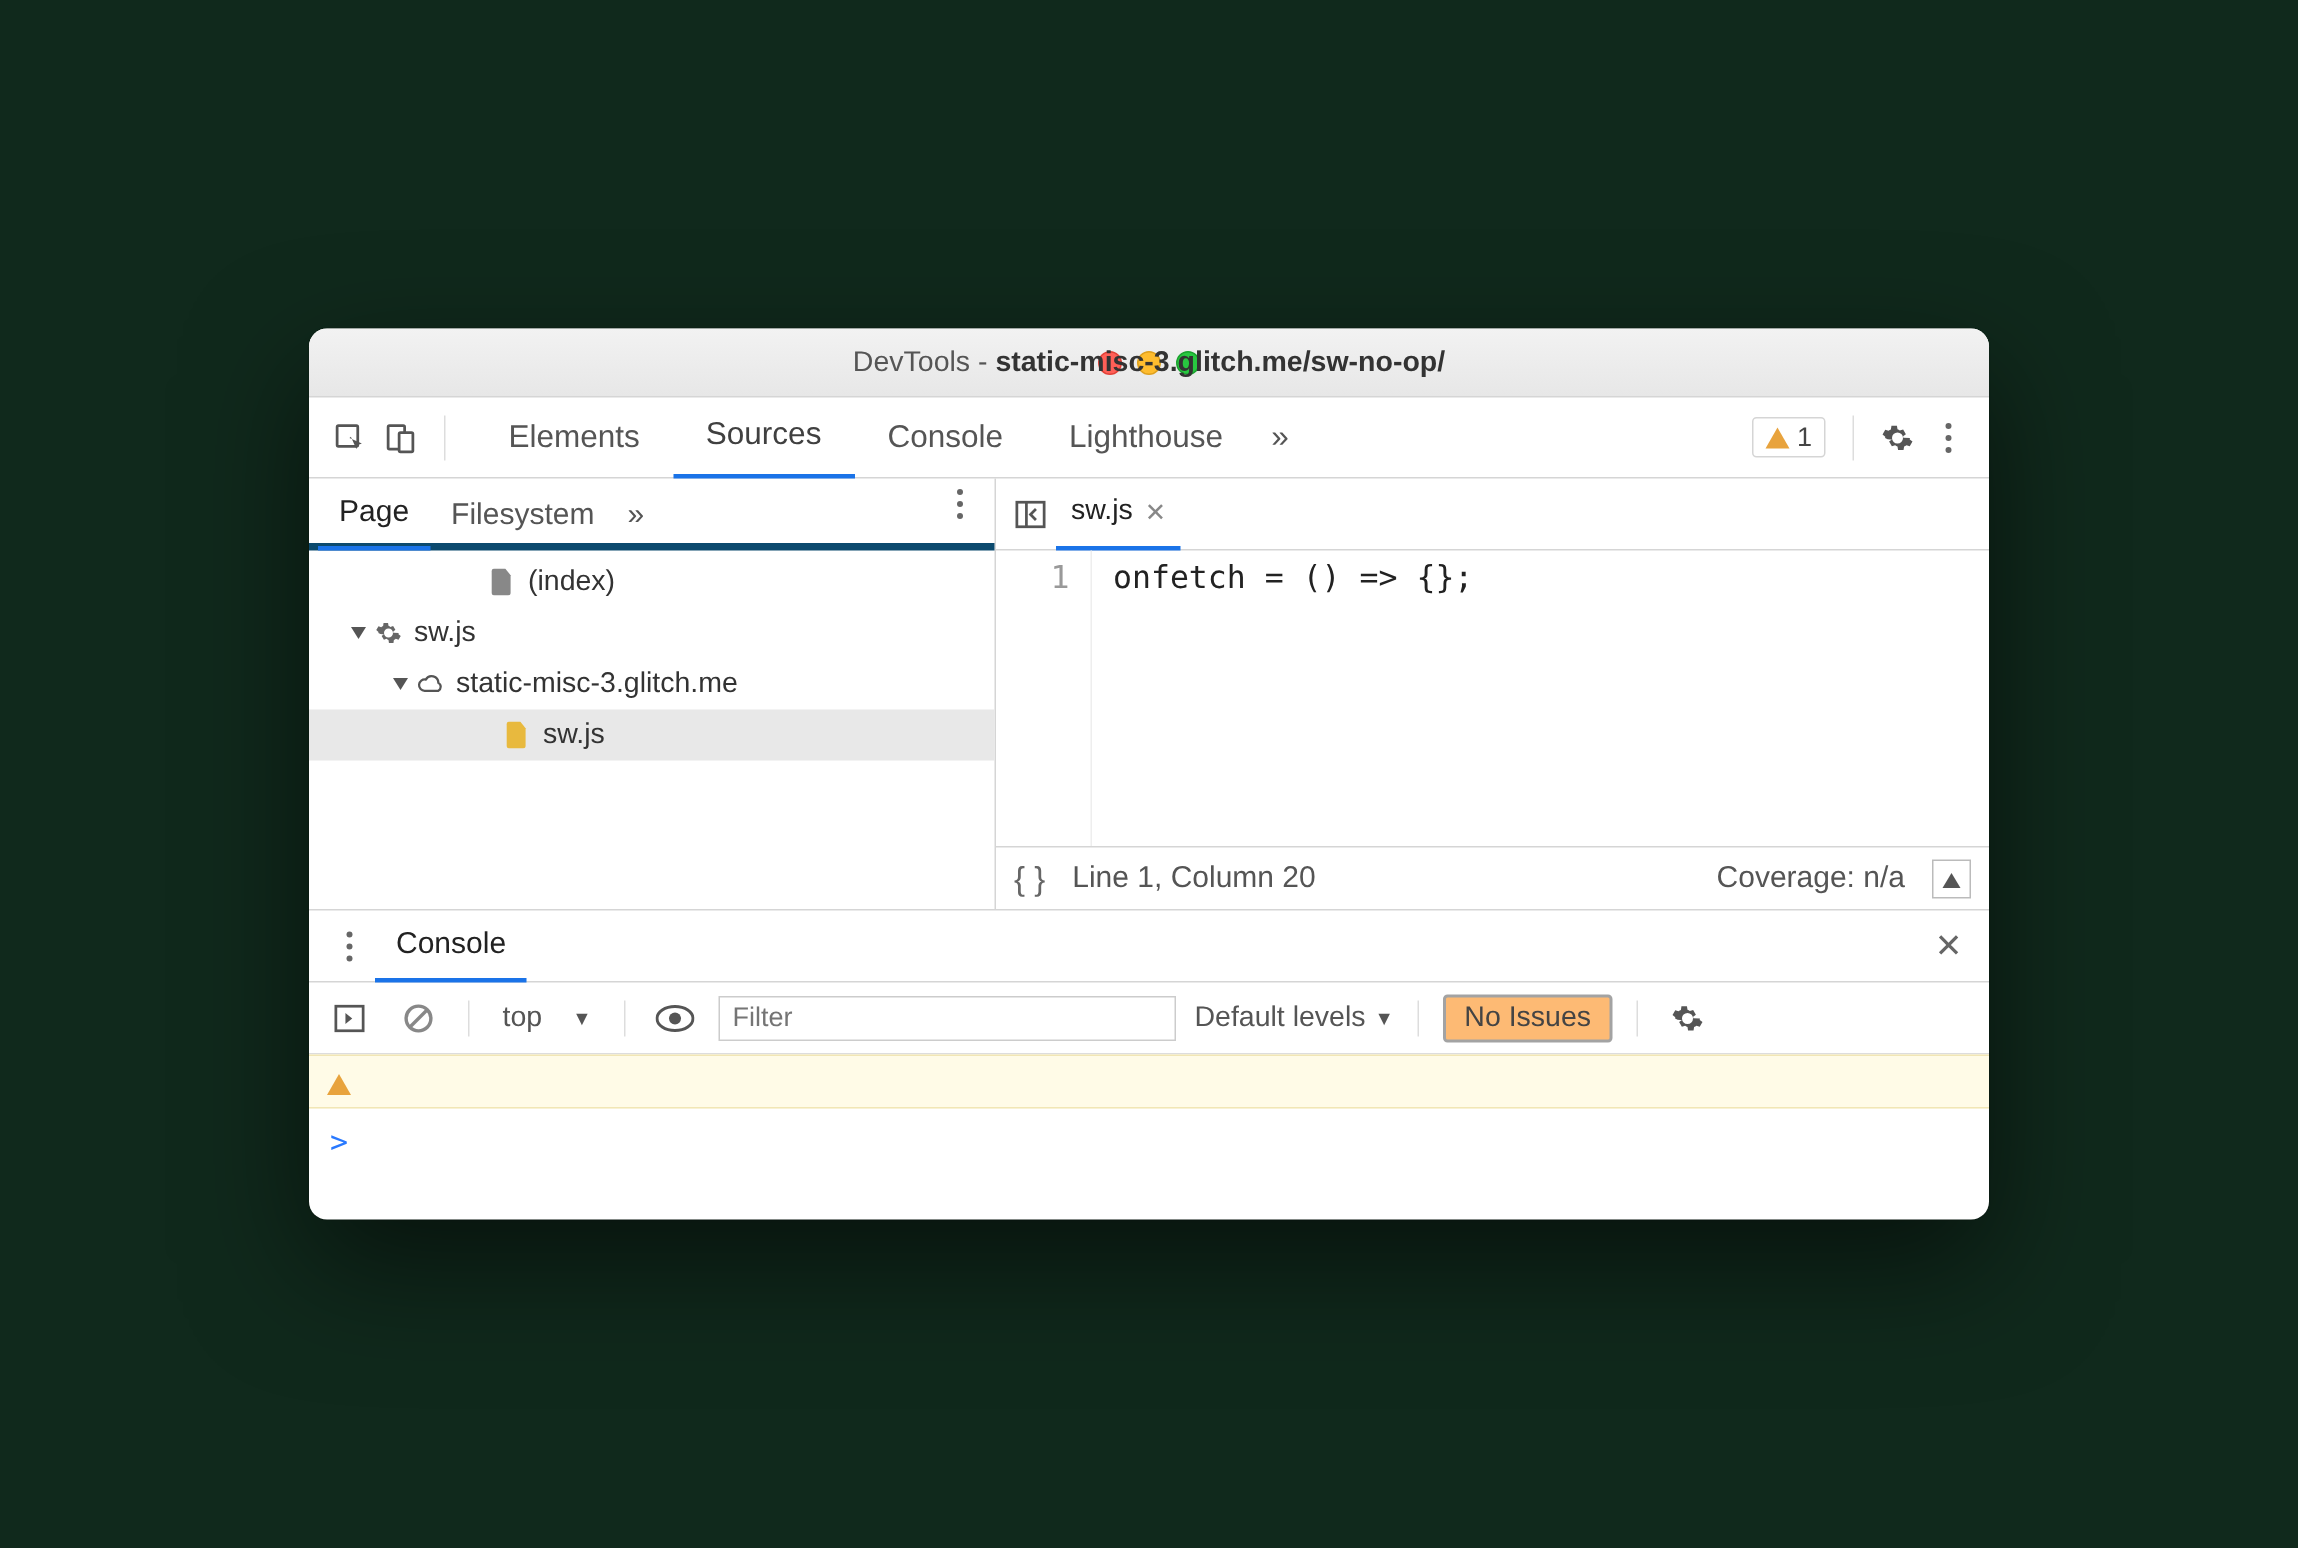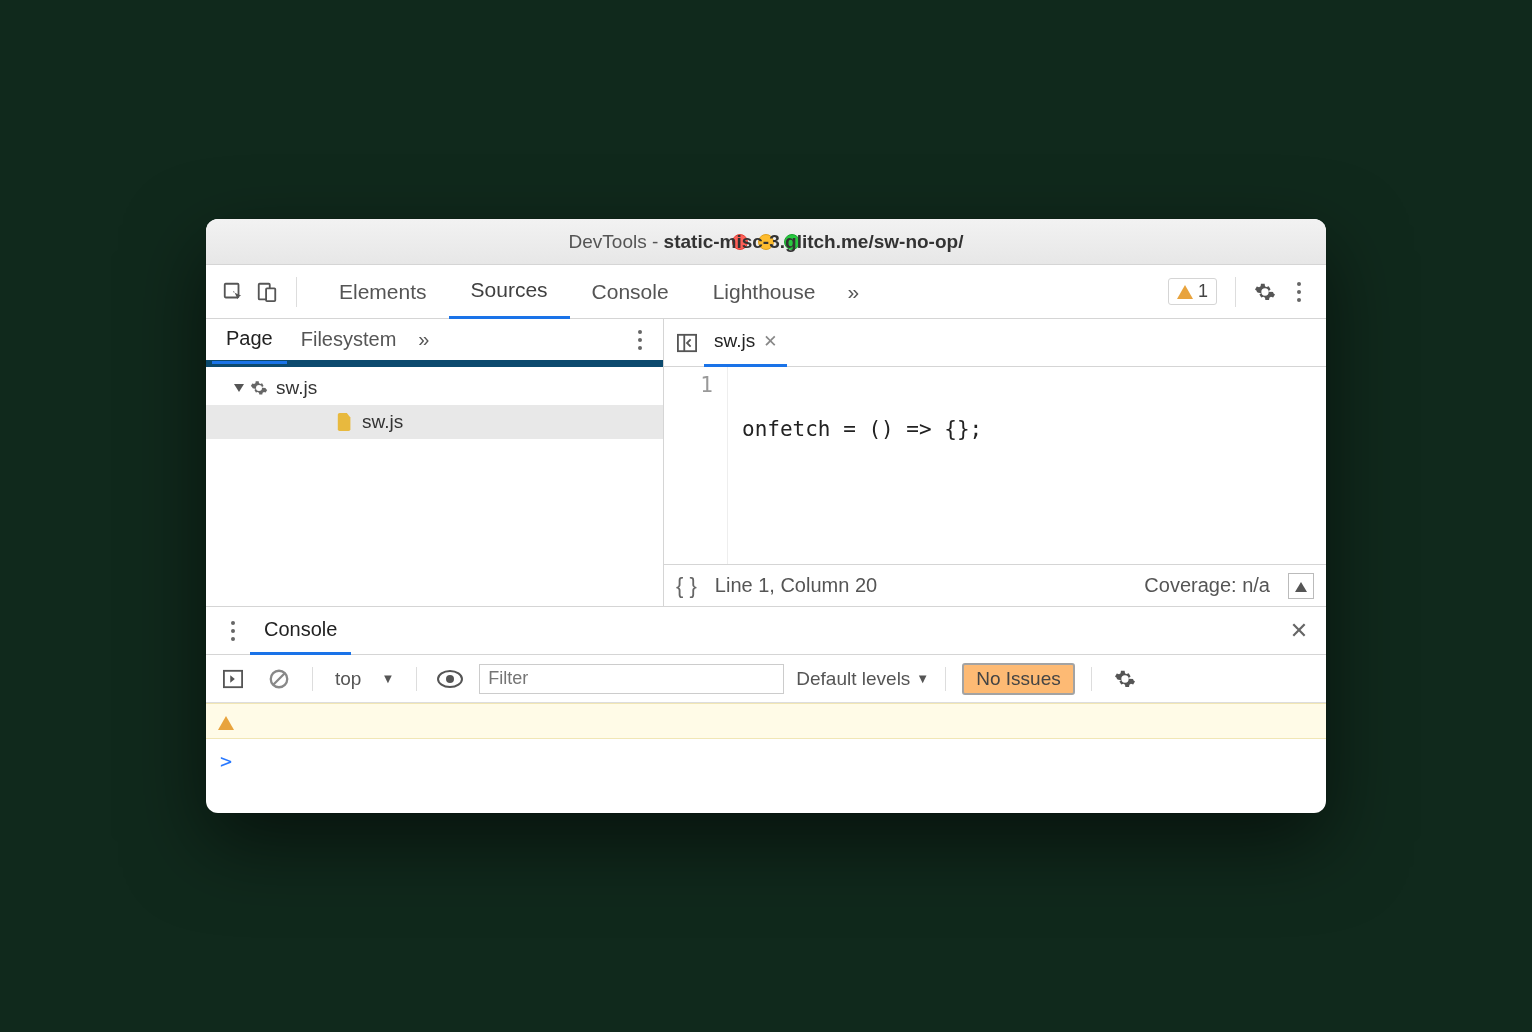--- a/index.html
+++ b/index.html
@@ -50,34 +50,34 @@
   .vdiv { width:1px; height:30px; background:#ddd; margin:0 12px; }
   .ico-btn { width:34px; height:34px; display:flex; align-items:center; justify-content:center; color:#555; }
   .tabs { display:flex; gap:0; margin-left:8px; }
   .tab { padding: 0 22px; height:54px; display:flex; align-items:center; font-size:21px; color:#555; cursor:pointer; }
   .tab.active { color:#404040; font-weight:500; border-bottom:3px solid #1a73e8; }
   .warn-badge { display:flex; align-items:center; gap:5px; border:1px solid #d5d5d5; border-radius:3px; padding:2px 8px; margin-right:6px; font-size:18px; color:#444;}
   .tri-warn { width:0;height:0; border-left:8px solid transparent; border-right:8px solid transparent; border-bottom:14px solid #e8a33d; position:relative;}
   .spacer{flex:1;}
   .main { display:flex; height: 288px; border-bottom:1px solid #d5d5d5;}
   .left { width:458px; border-right:1px solid #d5d5d5; display:flex; flex-direction:column;}
-  .subtabs { display:flex; align-items:center; height:48px; border-bottom:7px solid #0c4a6e; padding:0 6px;}
+  .subtabs { display:flex; align-items:flex-start; height:48px; border-bottom:5px solid #0c4a6e; padding:0 6px;}
   .subtab { padding:0 14px; height:48px; display:flex; align-items:center; color:#555; font-size:20px;}
   .subtab.active{ color:#222; border-bottom:3px solid #1a73e8;}
   .tree { flex:1; overflow:auto; padding:4px 0; font-size:19px; color:#333;}
   .trow { display:flex; align-items:center; height:34px; white-space:nowrap; }
   .trow .caret { width:0;height:0;border-left:5px solid transparent;border-right:5px solid transparent;border-top:8px solid #555; margin-right:6px;}
   .trow.selected { background:#e8e8e8;}
   .ticon { width:18px; height:18px; margin-right:8px; display:inline-flex; align-items:center; justify-content:center;}
   .right { flex:1; display:flex; flex-direction:column;}
   .filetabs { height:48px; border-bottom:1px solid #d5d5d5; display:flex; align-items:center; padding:0 6px;}
   .filetab { display:flex; align-items:center; padding:0 10px; height:48px; border-bottom:3px solid #1a73e8; color:#222; font-size:19px; gap:8px;}
   .editor { flex:1; display:flex; font-family: Menlo, Consolas, monospace; font-size:21px;}
   .gutter { width:64px; text-align:right; color:#999; padding:6px 14px 0 0; border-right:1px solid #eee;}
-  .code { flex:1; padding:6px 0 0 14px; color:#222;margin-top:44px;}
+  .code { flex:1; padding:6px 0 0 14px; color:#222;}
   .statusbar { height:42px; border-top:1px solid #d5d5d5; display:flex; align-items:center; padding:0 12px; gap:18px; font-size:20px; color:#555;}
   .statusbar .fmt{font-family:inherit;}
   .drawer-tabs { height:48px; border-bottom:1px solid #d5d5d5; display:flex; align-items:center; padding:0 10px;}
   .drawer-tab { padding:0 14px; height:48px; display:flex; align-items:center; font-size:20px; color:#222; border-bottom:3px solid #1a73e8;}
   .console-toolbar { height:48px; border-bottom:1px solid #ddd; display:flex; align-items:center; padding:0 10px; gap:12px;}
   .ctx-select { display:flex; align-items:center; gap:20px; color:#555; font-size:19px; padding:0 6px;}
   .filter-input { height:30px; width:305px; border:1px solid #ccc; font-size:18px; padding:0 8px; color:#666;}
   .level-select { color:#555; font-size:19px; display:flex; align-items:center; gap:6px;}
   .issues-btn { border:2px solid #a3a3a3; border-radius:3px; padding:3px 12px; font-size:19px; color:#444; background:#fdba74;}
   .console-body { }
@@ -155,28 +155,45 @@
         <div class="spacer"></div>
         <div class="ico-btn">
             <div class="kebab">
               <span></span>
               <span></span>
               <span></span>
             </div>
           </div>
       </div>
       <div class="tree">
+        <div class="trow" style="padding-left:120px;">
+          <span class="ticon">
+              <svg width="16" height="18" viewBox="0 0 16 20" fill="#888">
+                <path d="M2 0h8l4 5v13a2 2 0 0 1-2 2H2a2 2 0 0 1-2-2V2a2 2 0 0 1 2-2z"></path>
+              </svg>
+            </span>
+          <span>(index)</span>
+        </div>
         <div class="trow" style="padding-left:28px;">
           <span class="caret"></span>
           <span class="ticon">
               <svg width="20" height="20" viewBox="0 0 24 24" fill="#666">
                 <path d="M12 8a4 4 0 1 0 0 8 4 4 0 0 0 0-8zm9 4a7 7 0 0 1-.1 1l2 1.6-2 3.4-2.4-.8a7 7 0 0 1-1.7 1l-.4 2.6h-4l-.4-2.6a7 7 0 0 1-1.7-1l-2.4.8-2-3.4 2-1.6A7 7 0 0 1 3 12a7 7 0 0 1 .1-1l-2-1.6 2-3.4 2.4.8a7 7 0 0 1 1.7-1L7.6 3h4l.4 2.6a7 7 0 0 1 1.7 1l2.4-.8 2 3.4-2 1.6a7 7 0 0 1 .1 1z"></path>
               </svg>
             </span>
           <span>sw.js</span>
+        </div>
+        <div class="trow" style="padding-left:56px;">
+          <span class="caret"></span>
+          <span class="ticon">
+              <svg width="22" height="16" viewBox="0 0 24 16" fill="none" stroke="#555" stroke-width="2">
+                <path d="M7 14a5 5 0 1 1 .8-9.9A6 6 0 0 1 19 7a4 4 0 0 1 0 7H7z"></path>
+              </svg>
+            </span>
+          <span>static-misc-3.glitch.me</span>
         </div>
         <div class="trow selected" style="padding-left:130px;">
           <span class="ticon">
               <svg width="16" height="18" viewBox="0 0 16 20" fill="#e8b93e">
                 <path d="M2 0h8l4 5v13a2 2 0 0 1-2 2H2a2 2 0 0 1-2-2V2a2 2 0 0 1 2-2z"></path>
               </svg>
             </span>
           <span>sw.js</span>
         </div>
       </div>

